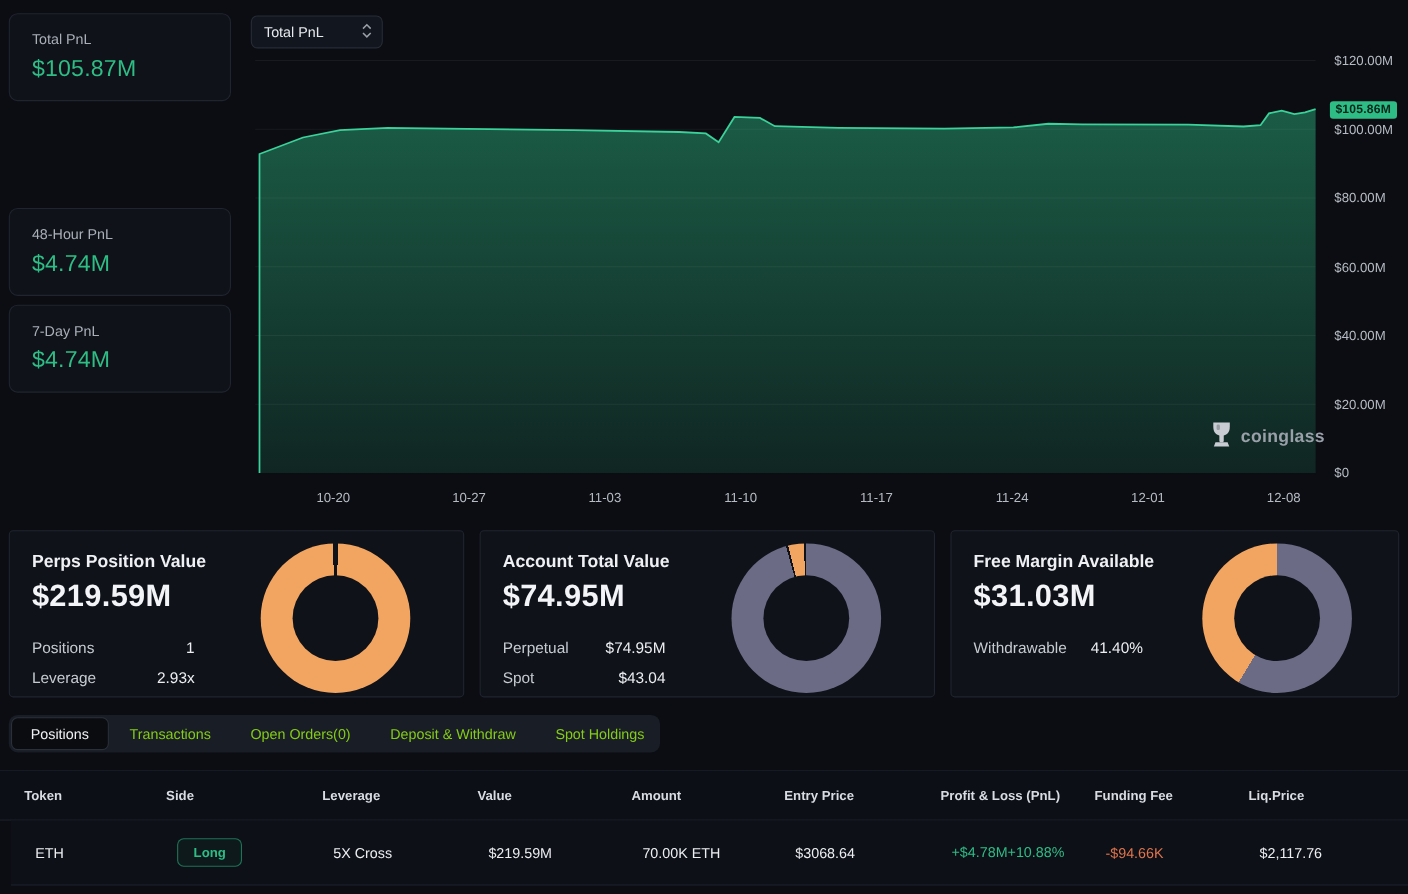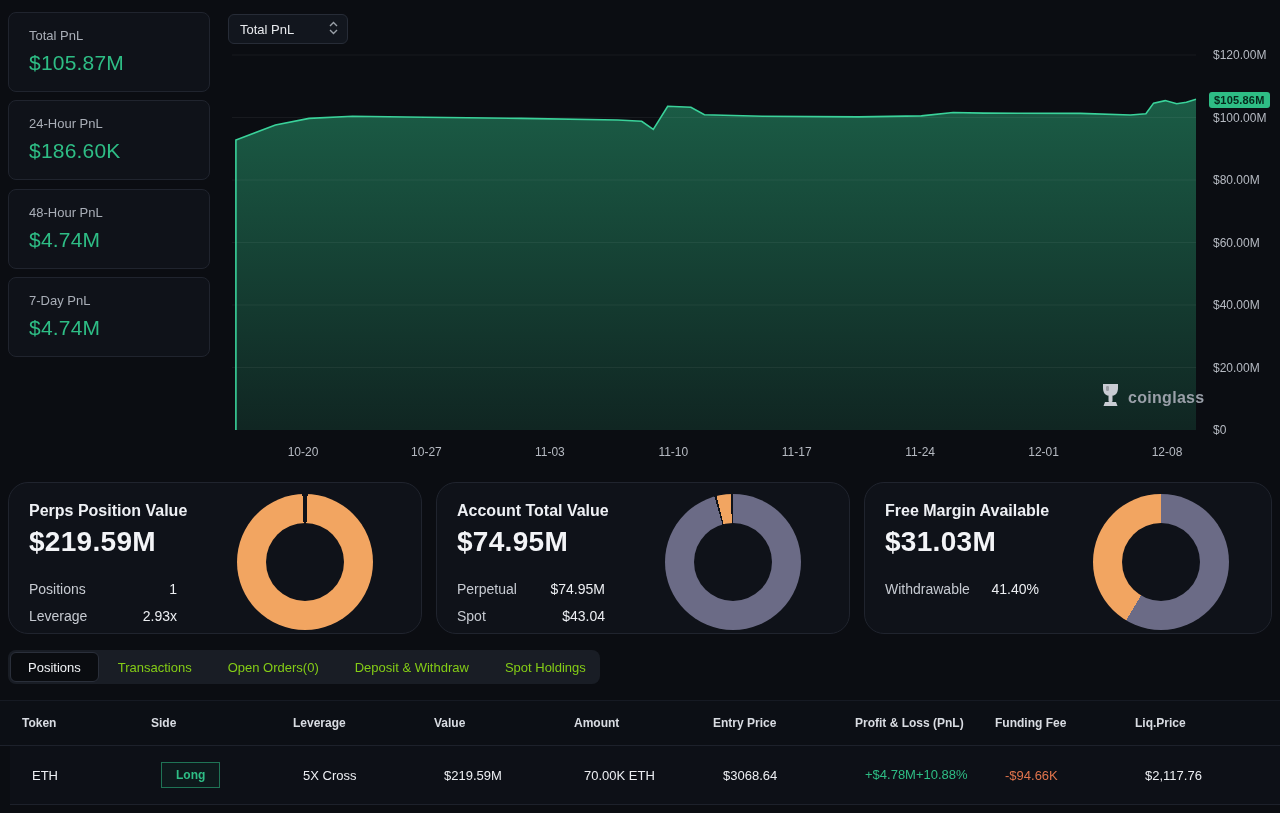--- a/index.html
+++ b/index.html
@@ -22,21 +22,21 @@
   .plot svg { position:absolute; inset:0; overflow:visible; }
   .y-label { position:absolute; left:993px; transform:translateY(-50%); font-size:12px; color:#b6bac2; white-space:nowrap; }
   .x-label { position:absolute; top:445px; transform:translateX(-50%); font-size:12px; color:#b6bac2; white-space:nowrap; }
   .current-badge { position:absolute; left:989px; top:92px; background:#2ebd85; color:#06271b;
     font-size:11px; font-weight:700; padding:2px 5px; border-radius:3px; letter-spacing:.2px; }
   .watermark { position:absolute; left:880px; top:383px; display:flex; align-items:center; gap:7px; }
   .watermark .wm-text { font-size:16px; font-weight:700; color:#9aa0a9; letter-spacing:.3px; }
 
   
   .summary-card { position:absolute; top:482px; height:152px; background:#0f1219;
-    border:1px solid #20242e; border-radius:20px; }
+    border:1px solid #20242e; border-radius:4px; }
   .sc-title { position:absolute; left:20px; top:19px; font-size:16px; font-weight:700; color:#eef0f4; }
   .sc-value { position:absolute; left:20px; top:43px; font-size:28px; font-weight:700; color:#f3f4f7; letter-spacing:.3px; }
   .sc-rows { position:absolute; left:20px; top:92px; width:148px; }
   .sc-row { display:flex; justify-content:space-between; align-items:center; height:27px; font-size:14px; }
   .sc-row .lbl { color:#c6cad1; }
   .sc-row .val { color:#eceef2; }
   .donut { position:absolute; left:228px; top:11px; width:136px; height:136px; border-radius:50%; }
   .donut::after { content:""; position:absolute; inset:29px; background:#0f1219; border-radius:50%; }
 
   
@@ -47,36 +47,32 @@
   .tab.active { background:#0a0c10; border:1px solid #2a2f3a; color:#f0f2f5; font-weight:500; }
 
   
   .ptable { position:absolute; left:0; top:700px; width:1280px; }
   .t-grid { display:grid; grid-template-columns:129px 142px 141px 140px 139px 142px 140px 140px 1fr;
     padding-left:22px; align-items:center; }
   .thead { height:46px; background:#0c0f15; border-top:1px solid #161a23; border-bottom:1px solid #1d212b;
     font-size:12px; font-weight:700; color:#d9dce2; }
   .trow { height:59px; background:#0d1017; border-bottom:1px solid #1d212b; font-size:13px; color:#eceef2;margin-left:10px; }
   .side-badge { display:inline-block; padding:5px 14px; border:1px solid rgba(46,189,133,.55); color:#2ebd85;
-    background:rgba(46,189,133,.05); border-radius:0; font-size:12px; font-weight:600; }
+    background:rgba(46,189,133,.05); border-radius:6px; font-size:12px; font-weight:600; }
   .pnl-cell { display:flex; flex-direction:row; line-height:20px; color:#2ebd85; }
   .fee-neg { color:#e0744c; }
 </style>
 </head>
 <body>
 
 <div class="screen">
 
   <div class="stat-card" style="top:12px">
     <div class="stat-label">Total PnL</div>
     <div class="stat-value">$105.87M</div>
-  </div>
-  <div class="stat-card" style="top:100px">
-    <div class="stat-label">24-Hour PnL</div>
-    <div class="stat-value">$186.60K</div>
   </div>
   <div class="stat-card" style="top:189px">
     <div class="stat-label">48-Hour PnL</div>
     <div class="stat-value">$4.74M</div>
   </div>
   <div class="stat-card" style="top:277px">
     <div class="stat-label">7-Day PnL</div>
     <div class="stat-value">$4.74M</div>
   </div>
 

